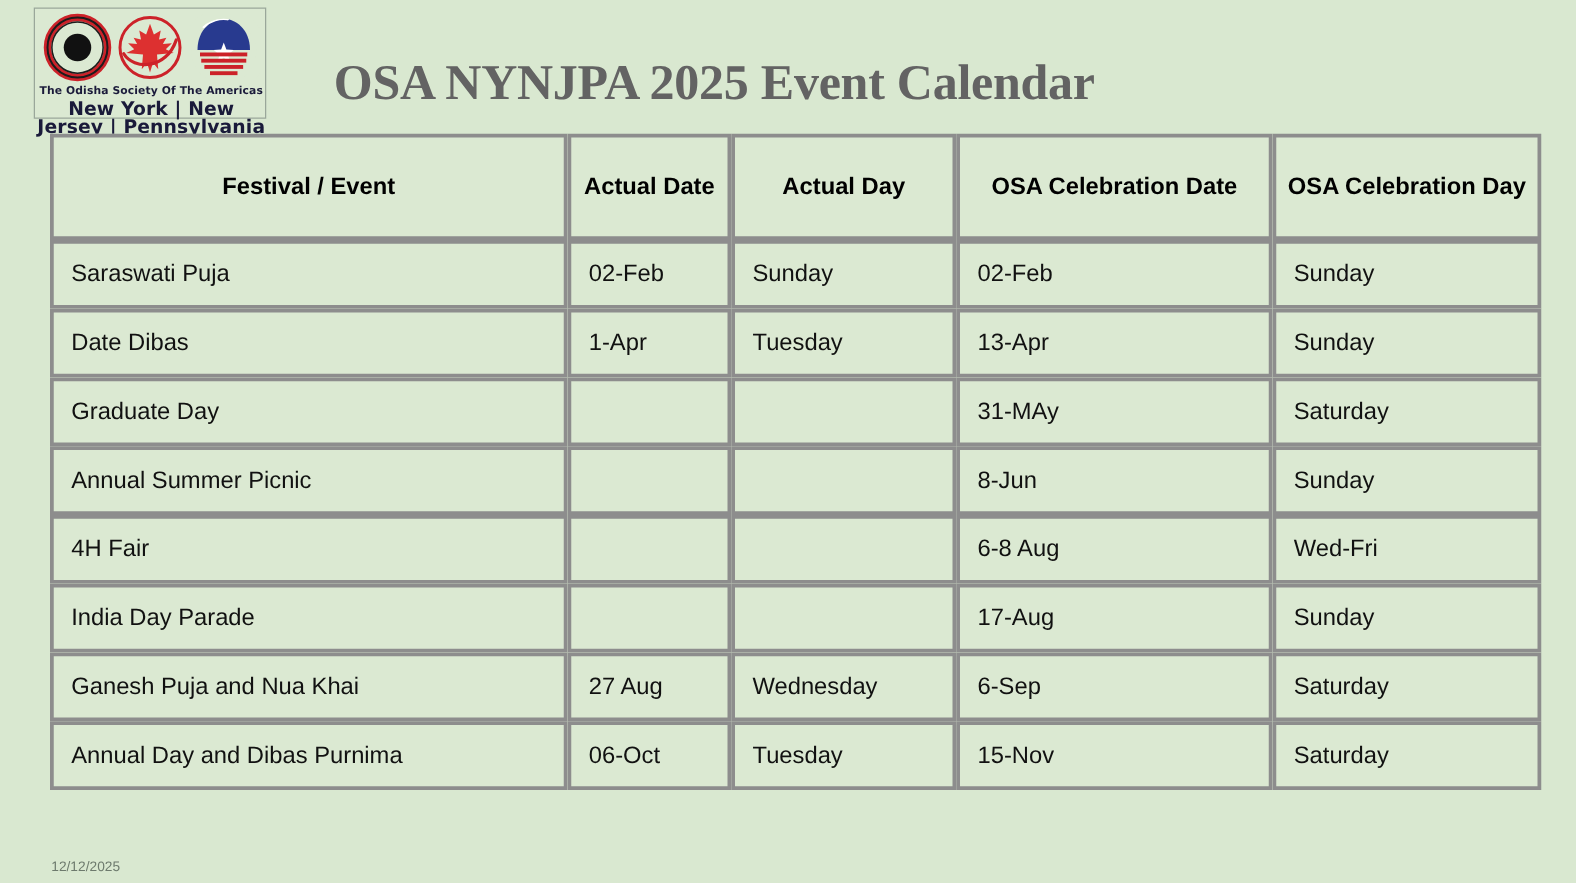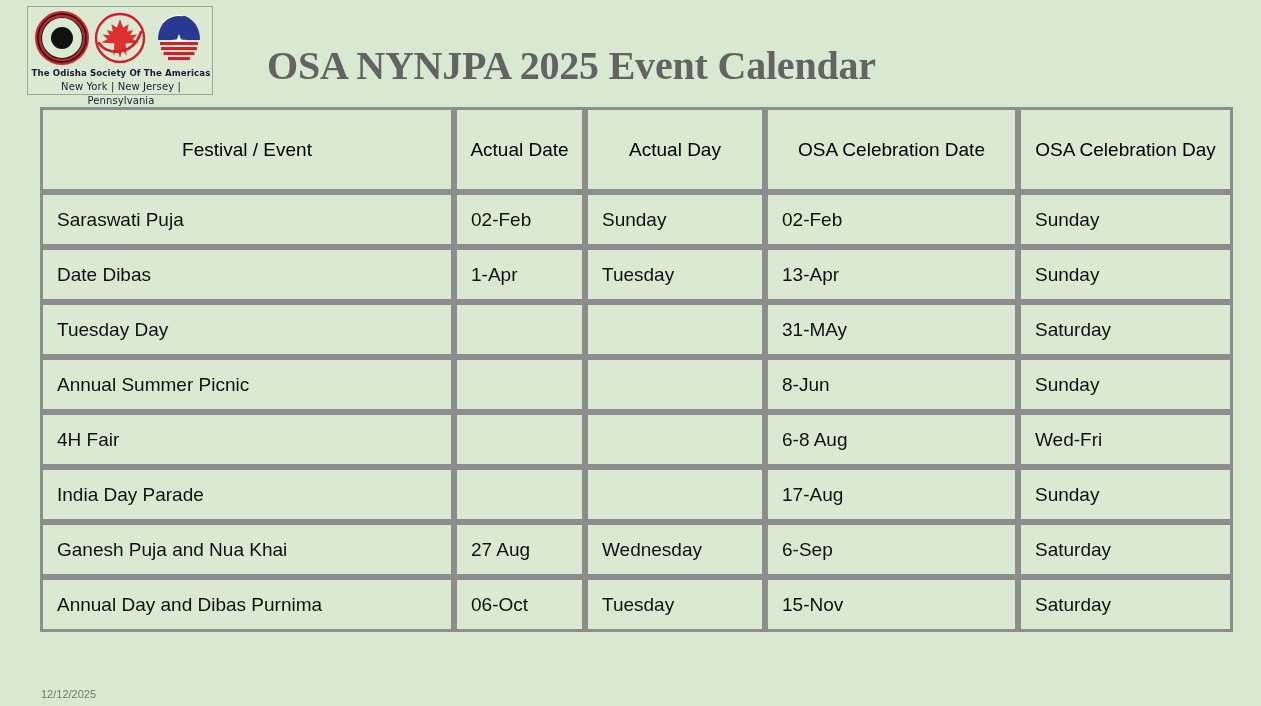--- a/index.html
+++ b/index.html
@@ -59,22 +59,22 @@
   }
   #logo-caption .line1 {
     display: block;
     font-size: 8.6px;
     font-weight: bold;
     letter-spacing: 0.1px;
     line-height: 13px;
   }
   #logo-caption .line2 {
     display: block;
-    font-size: 10px;
-    font-weight: normal;
+    font-size: 15px;
+    font-weight: bold;
     letter-spacing: 0.1px;
     line-height: 14px;
   }
 
   #page-title {
     position: absolute;
     left: 249px;
     top: 42px;
     font-size: 40px;
     font-weight: bold;
@@ -105,21 +105,21 @@
   
   #calendar-table td + td,
   #calendar-table th + th { border-left-width: 3px; }
   #calendar-table tr + tr td { border-top-width: 3px; }
 
   #calendar-table thead th {
     height: 85px;
     text-align: center;
     vertical-align: middle;
     font-size: 19px;
-    font-weight: normal;
+    font-weight: bold;
     color: #000000;
     padding: 2px 6px;
     line-height: 24px;
   }
 
   #calendar-table tbody td {
     height: 55px;
     vertical-align: middle;
     font-size: 19px;
     font-weight: normal;
@@ -227,21 +227,21 @@
       <td>Sunday</td>
     </tr>
     <tr>
       <td>Date Dibas</td>
       <td>1-Apr</td>
       <td>Tuesday</td>
       <td>13-Apr</td>
       <td>Sunday</td>
     </tr>
     <tr>
-      <td>Tuesday Day</td>
+      <td>Graduate Day</td>
       <td></td>
       <td></td>
       <td>31-MAy</td>
       <td>Saturday</td>
     </tr>
     <tr>
       <td>Annual Summer Picnic</td>
       <td></td>
       <td></td>
       <td>8-Jun</td>

